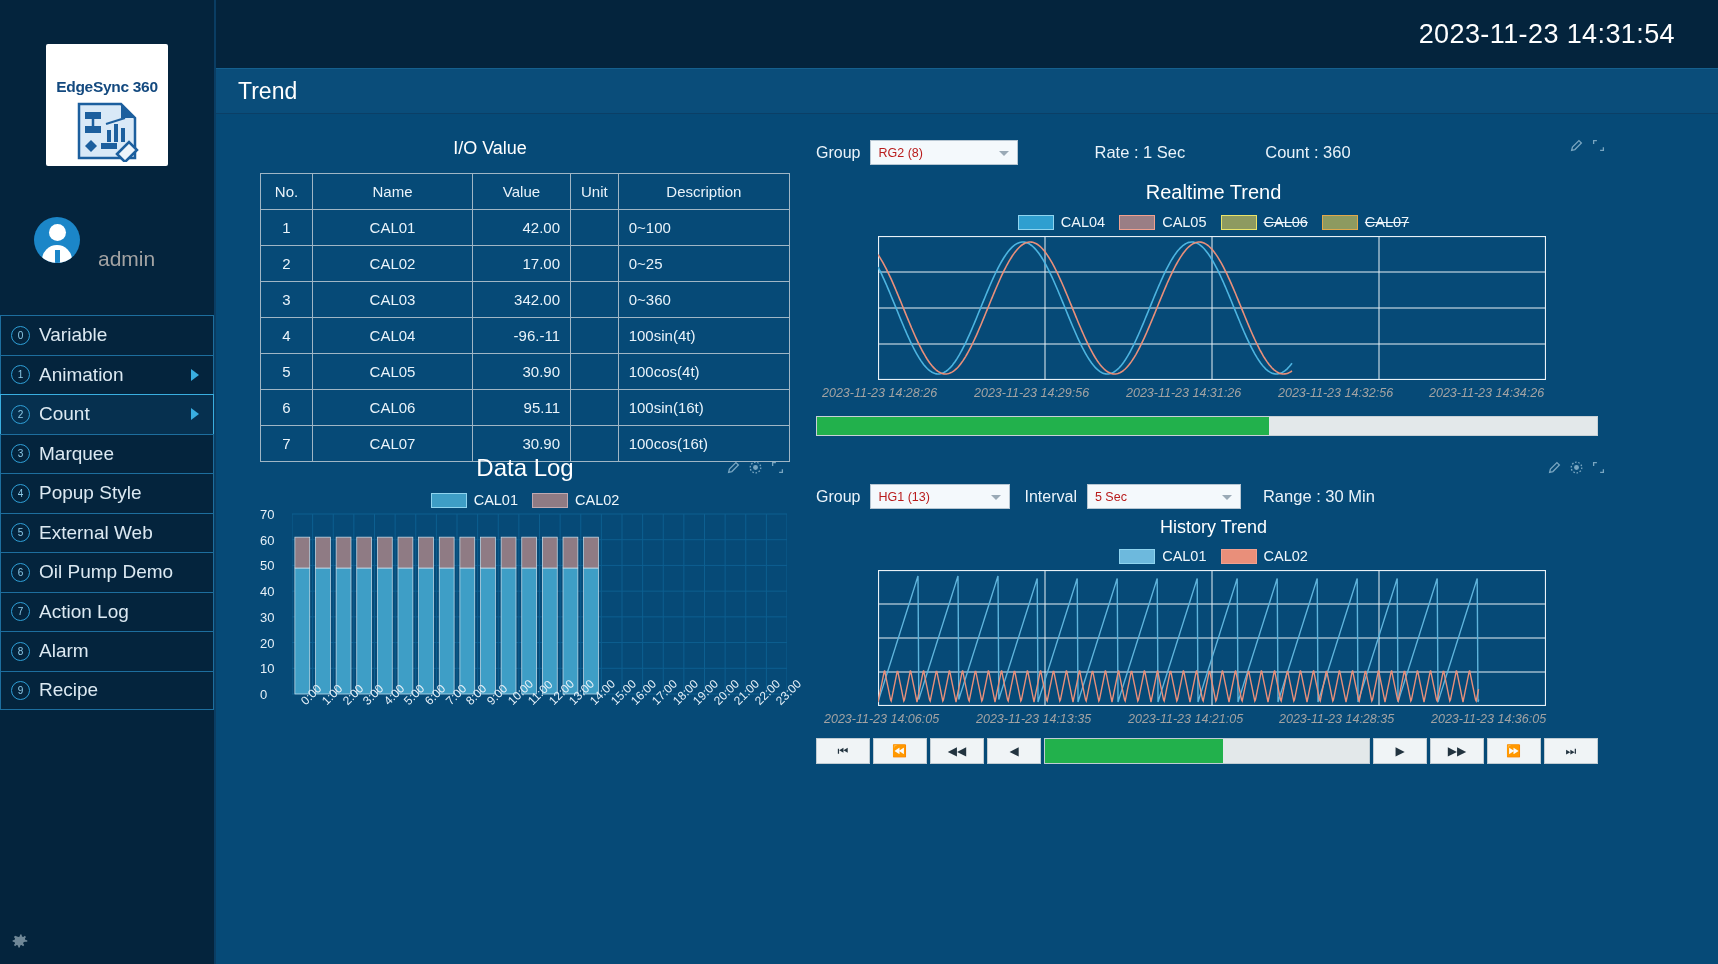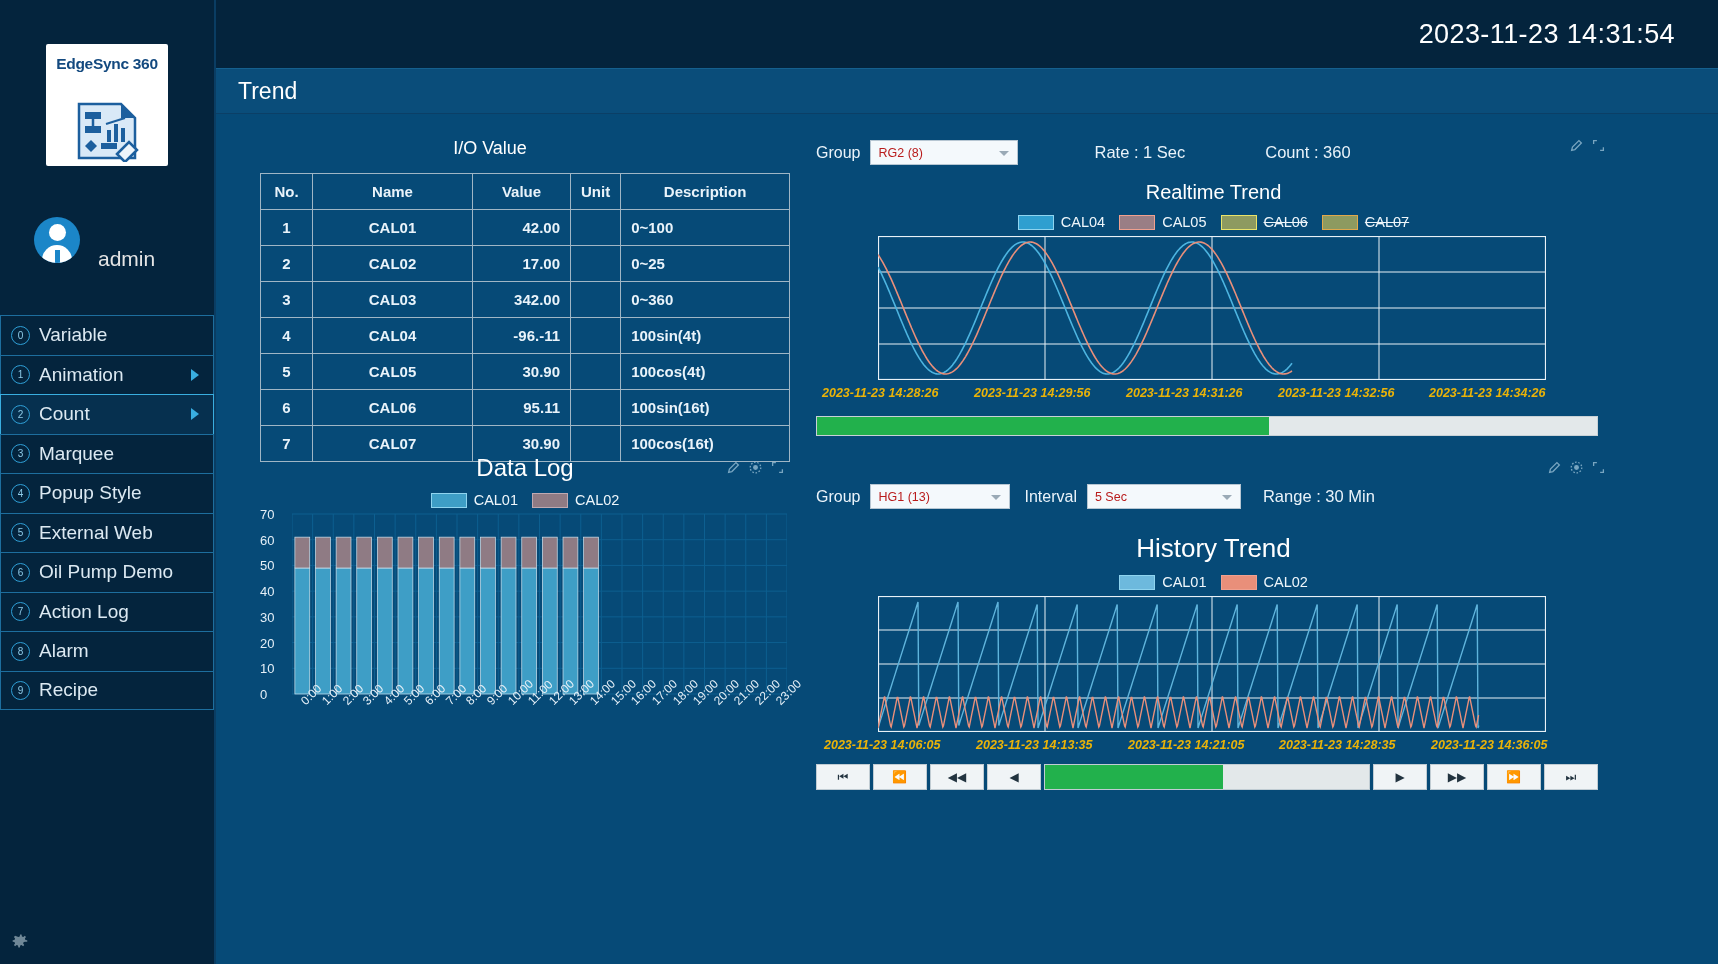--- a/index.html
+++ b/index.html
@@ -18,21 +18,21 @@
     position: relative;
     flex: 0 0 216px;
     border-right: 2px solid #0a3d63;
   }
   .logo-box {
     width: 122px; height: 122px;
     background: #ffffff;
     margin: 44px auto 0 auto;
     border-radius: 2px;
     display: flex; flex-direction: column;
-    align-items: center; justify-content: space-between;
+    align-items: center; justify-content: flex-end;
     padding-top: 12px;
   }
   .logo-text {
     color: #13497f; font-weight: bold; font-size: 15.5px;
     letter-spacing: -0.3px; line-height: 1;
   }
   .logo-glyph { margin-top: 6px; }
 
   .user-row {
     display: flex; align-items: center;
@@ -48,21 +48,21 @@
     background: #fff; left: 14.5px; top: 7px;
   }
   .avatar .body {
     position: absolute; width: 30px; height: 18px;
     border-radius: 15px 15px 0 0; background: #fff; left: 8px; bottom: 0;
   }
   .avatar .tie {
     position: absolute; width: 5px; height: 13px; background: #1b86c8;
     left: 20.5px; bottom: 0;
   }
-  .user-name { color: #e5e5e5; font-size: 21px; margin-top: 39px; }
+  .user-name { color: #a3a3a3; font-size: 21px; margin-top: 39px; }
 
   .menu { margin-top: 44px; }
   .menu-item {
     height: 39.5px;
     border: 1px solid #1d6e9e;
     border-bottom: none;
     display: flex; align-items: center;
     padding-left: 10px;
     color: #dce9f2; font-size: 19px;
     position: relative;
@@ -116,21 +116,21 @@
   .panel-title.big { font-size: 24px; }
 
   
   #io-panel { left: 44px; top: 24px; width: 460px; }
   table.io {
     border-collapse: collapse; width: 530px; margin-top: 14px;
     color: #e9f3fa; font-size: 15px;
   }
   table.io th, table.io td {
     border: 1px solid #9fb6c5; height: 36px; padding: 0 10px;
-    font-weight: bold;
+    font-weight: normal;
   }
   table.io th { text-align: center; }
   table.io td.c-no { text-align: center; width: 52px; }
   table.io td.c-name { text-align: center; width: 160px; }
   table.io td.c-val { text-align: right; width: 98px; }
   table.io td.c-unit { width: 47px; }
   table.io td.c-desc { text-align: left; }
 
   
   #datalog-panel { left: 44px; top: 340px; width: 530px; }
@@ -166,22 +166,22 @@
     position: absolute; right: 8px; top: 50%; margin-top: -2px;
     width: 0; height: 0;
     border-top: 5px solid #9aaab6;
     border-left: 5px solid transparent;
     border-right: 5px solid transparent;
   }
   .info-text { color: #eaf3fa; font-size: 16.5px; }
 
   .xticks { position: relative; height: 20px; }
   .xtick {
-    position: absolute; color: #eab308; font-size: 12.5px;
-    font-style: italic; font-weight: bold; white-space: nowrap;
+    position: absolute; color: #a3a3a3; font-size: 12.5px;
+    font-style: italic; font-weight: normal; white-space: nowrap;
   }
 
   .scrollbar-track {
     height: 20px; background: #e3e8ea; border: 1px solid #c8d1d6;
     position: relative;
   }
   .scrollbar-fill { height: 100%; background: #22b14c; }
 
   .navbar { display: flex; gap: 3px; margin-top: 6px; }
   .navbtn {
@@ -600,21 +600,21 @@
             <span class="arrow"></span>
           </div>
           <span class="ctl-label" style="margin-left:14px">Interval</span>
           <div class="select" style="width:154px;margin-left:10px">
             <span>5 Sec</span>
             <span class="arrow"></span>
           </div>
           <span class="info-text" style="margin-left:22px">Range : 30 Min</span>
         </div>
 
-        <div class="panel-title" style="margin-top:24px;font-size:26px">History Trend</div>
+        <div class="panel-title" style="margin-top:8px;font-size:18px">History Trend</div>
 
         <div class="legend">
           <div class="legend-item">
             <span class="legend-swatch" style="background:#6db9dd;border-color:#8fd4ef"></span>
             <span class="legend-label">CAL01</span>
           </div>
           <div class="legend-item">
             <span class="legend-swatch" style="background:#e98f7a;border-color:#f0a08f"></span>
             <span class="legend-label">CAL02</span>
           </div>

